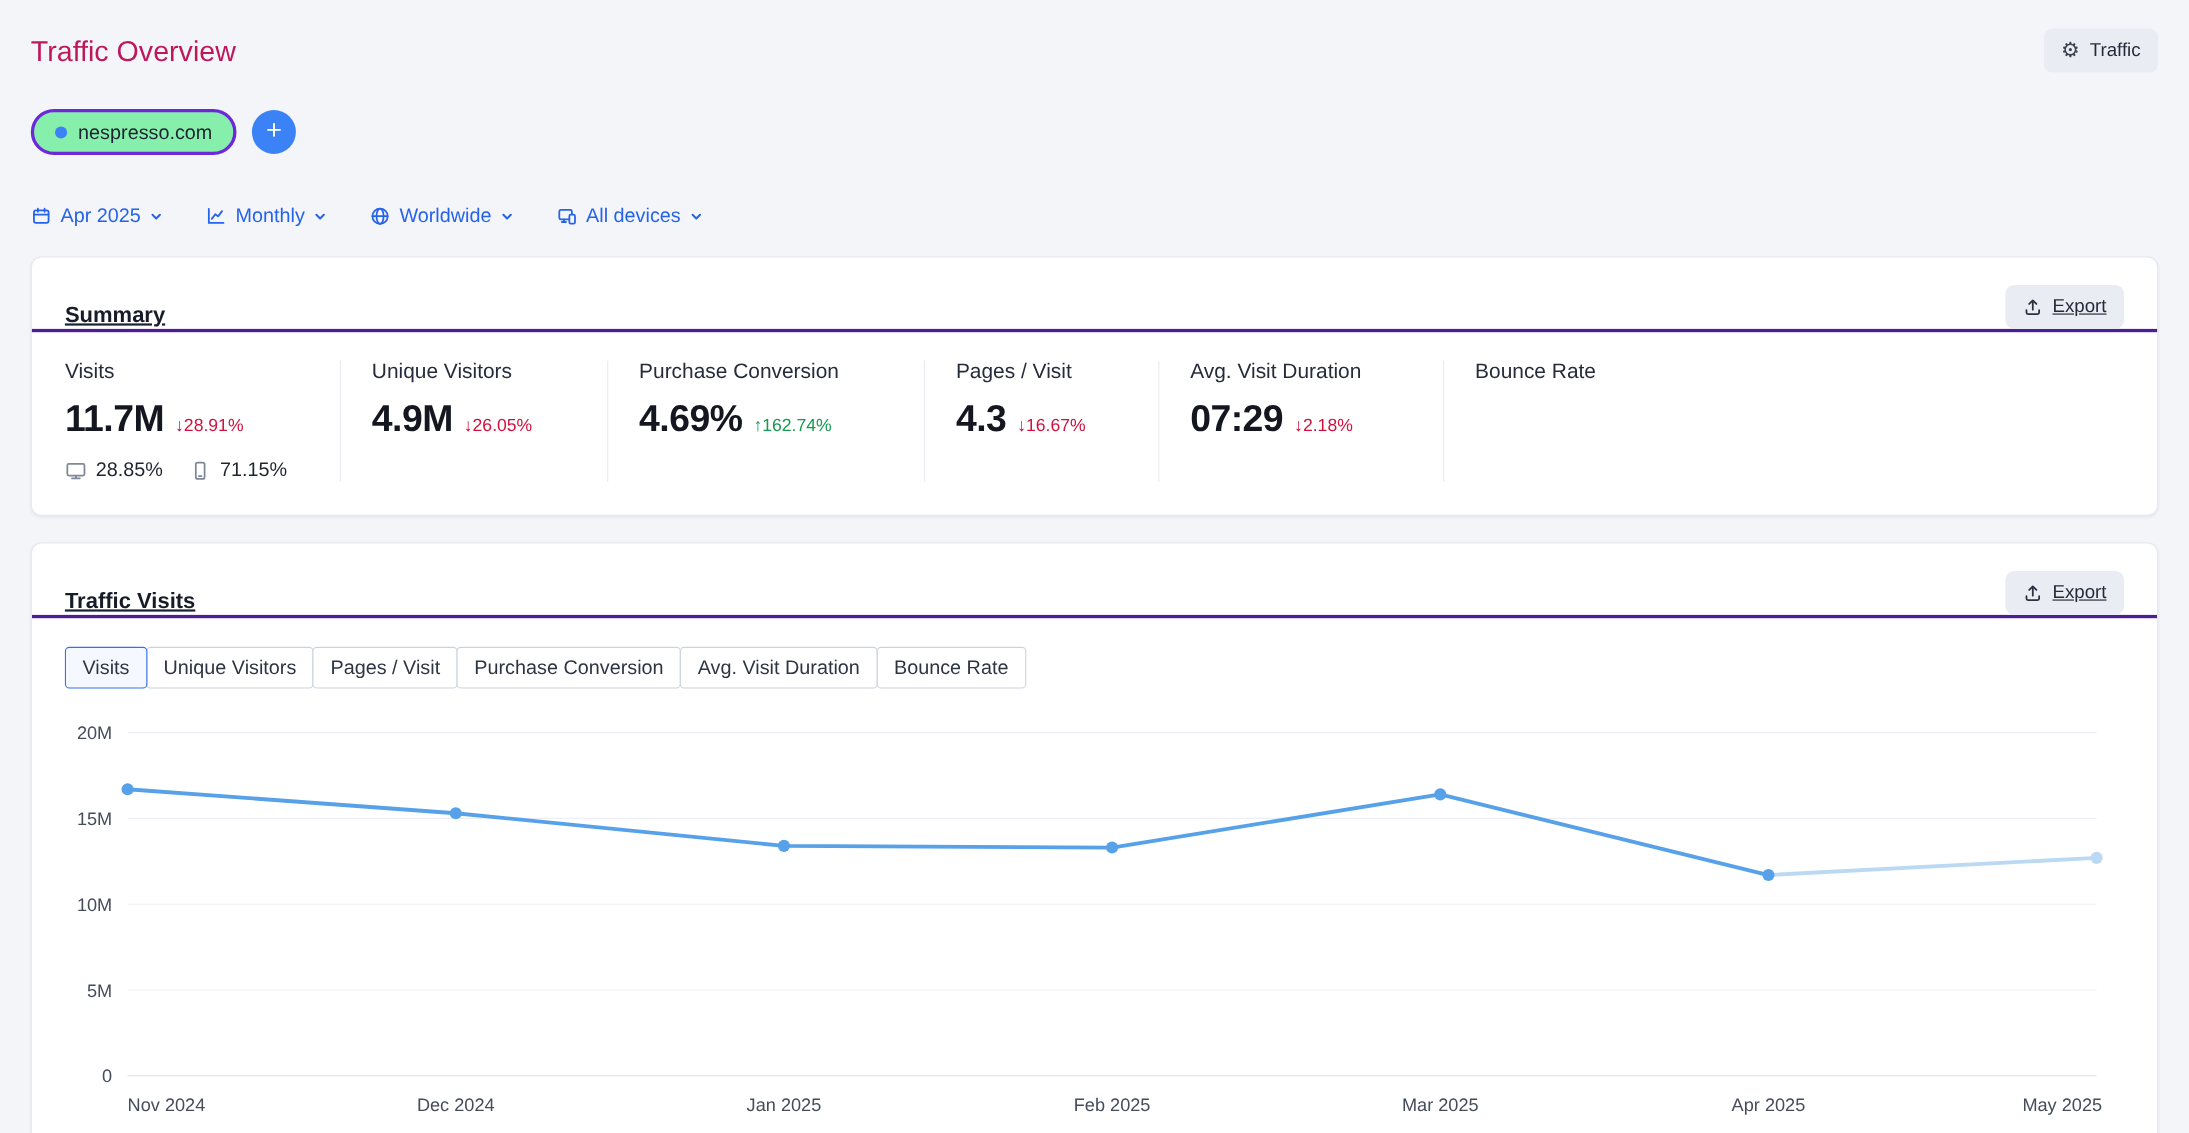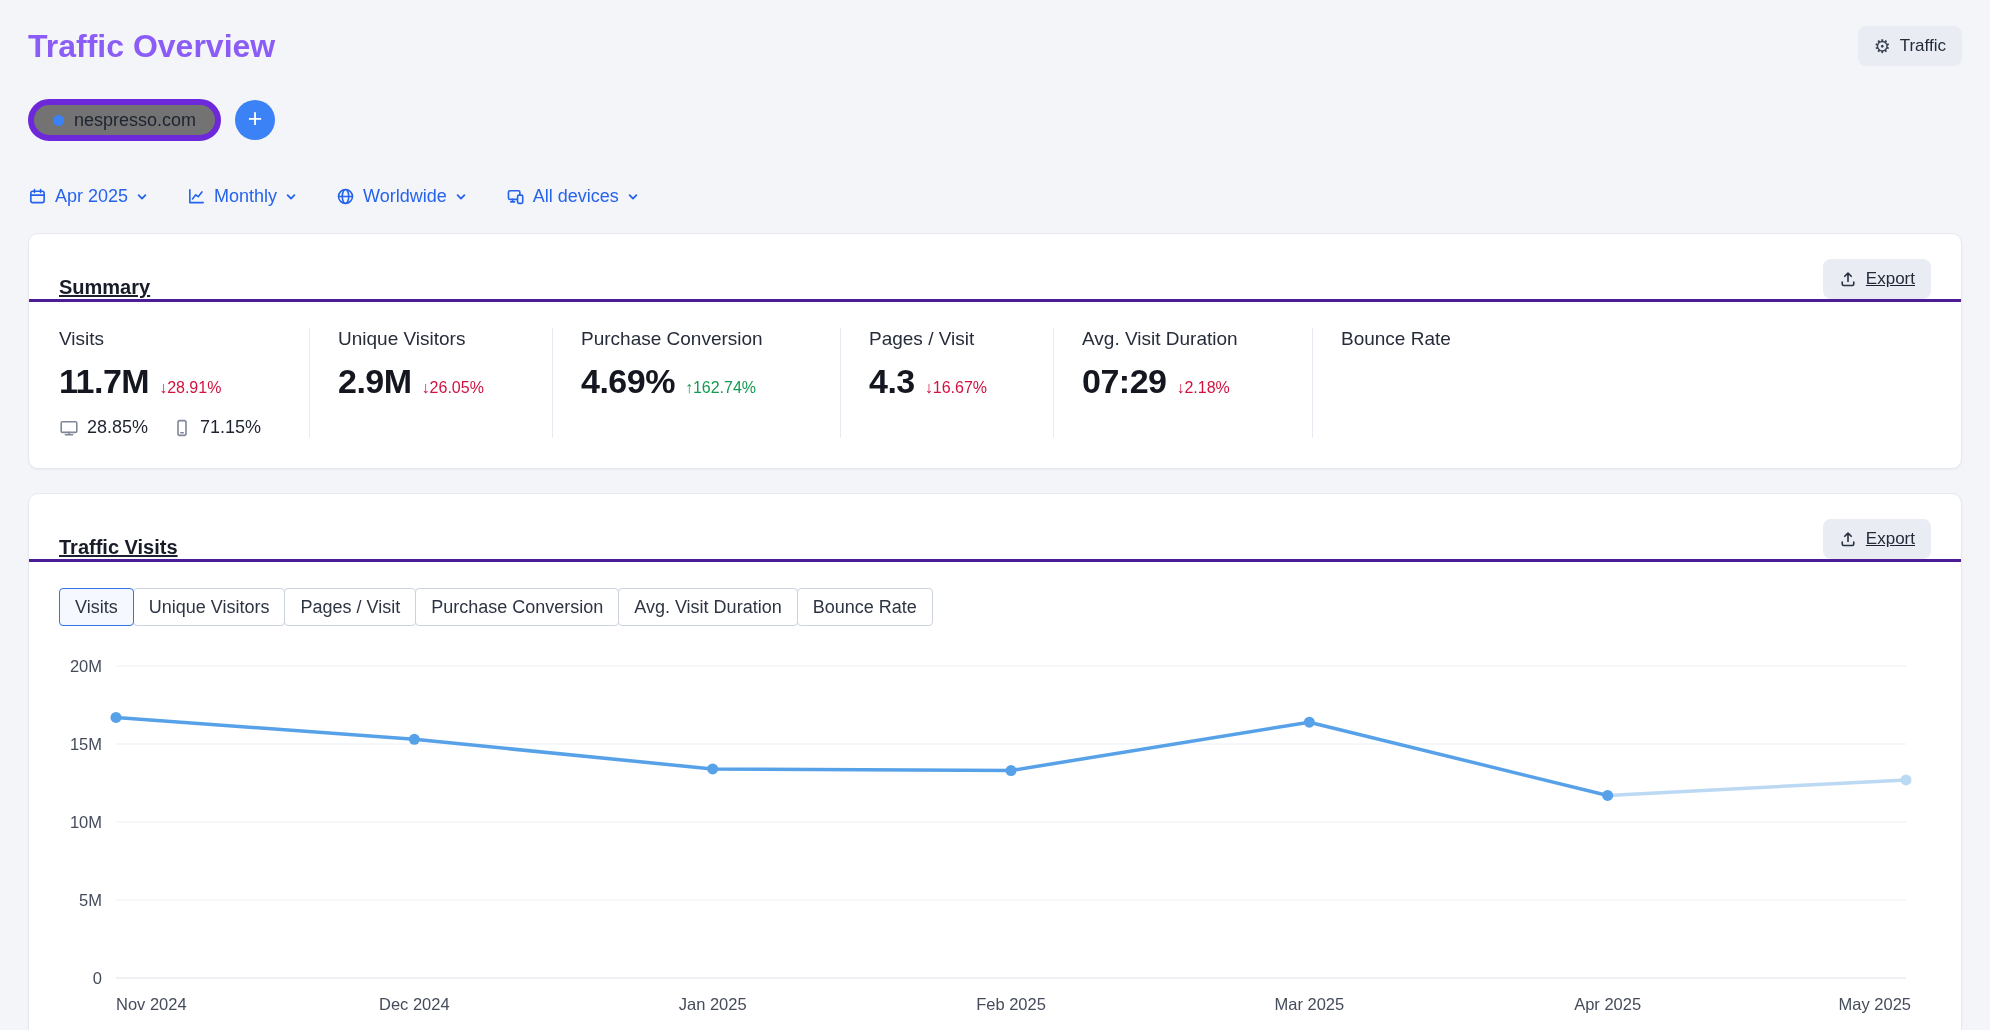--- a/index.html
+++ b/index.html
@@ -30,33 +30,33 @@
   }
   .crumbs{display:flex;align-items:center;gap:10px;color:#5b6375;}
   .crumbs .sep{color:#9aa1b0;}
   .crumbs .current{color:#1c2230;}
   .crumb-link{color:#5b6375;cursor:pointer;}
   .top-links{display:flex;align-items:center;gap:38px;}
   .top-link{display:inline-flex;align-items:center;gap:7px;color:var(--accent-blue);cursor:pointer;}
 
   
   .header-row{margin-top:26px;display:flex;align-items:center;justify-content:space-between;}
-  .page-title{font-size:32px;font-weight:700;color:#8b5cf6;line-height:34px;}
+  .page-title{font-size:26px;font-weight:400;color:#be185d;line-height:34px;}
   .btn-gray{
     display:inline-flex;align-items:center;gap:9px;height:40px;padding:0 16px;
     background:var(--button-bg);border:none;border-radius:8px;
     font-size:17px;color:#232a39;cursor:pointer;font-family:inherit;
   }
   .gear{font-family:"DejaVu Sans",sans-serif;font-size:19px;color:#3a4150;line-height:1;}
 
   
   .chip-row{margin-top:33px;display:flex;align-items:center;}
   .chip{
     display:inline-flex;align-items:center;gap:10px;height:42px;padding:0 19px;
-    background:#737373;border:6px solid #6d28d9;border-radius:21px;
+    background:#86efac;border:3px solid #6d28d9;border-radius:21px;
     font-size:18px;color:#1d2330;cursor:pointer;
   }
   .chip-dot{width:11px;height:11px;border-radius:50%;background:var(--bright-blue);}
   .plus-btn{
     width:40px;height:40px;border-radius:50%;border:none;background:var(--bright-blue);
     color:#fff;font-size:25px;line-height:1;display:flex;align-items:center;justify-content:center;
     margin-left:14px;cursor:pointer;font-family:inherit;padding-bottom:3px;
   }
 
   
@@ -233,21 +233,21 @@
                 <rect x="6" y="2.6" width="8" height="14.8" rx="1.8"></rect>
                 <path d="M8.8 14.8h2.4"></path>
               </svg>
             <span>71.15%</span>
           </span>
         </div>
       </div>
       <div class="metric" style="flex:0 0 243px;">
         <div class="m-label">Unique Visitors</div>
         <div class="m-value-row">
-          <span class="m-value">2.9M</span>
+          <span class="m-value">4.9M</span>
           <span class="m-delta neg">↓26.05%</span>
         </div>
       </div>
       <div class="metric" style="flex:0 0 288px;">
         <div class="m-label">Purchase Conversion</div>
         <div class="m-value-row">
           <span class="m-value">4.69%</span>
           <span class="m-delta pos">↑162.74%</span>
         </div>
       </div>

